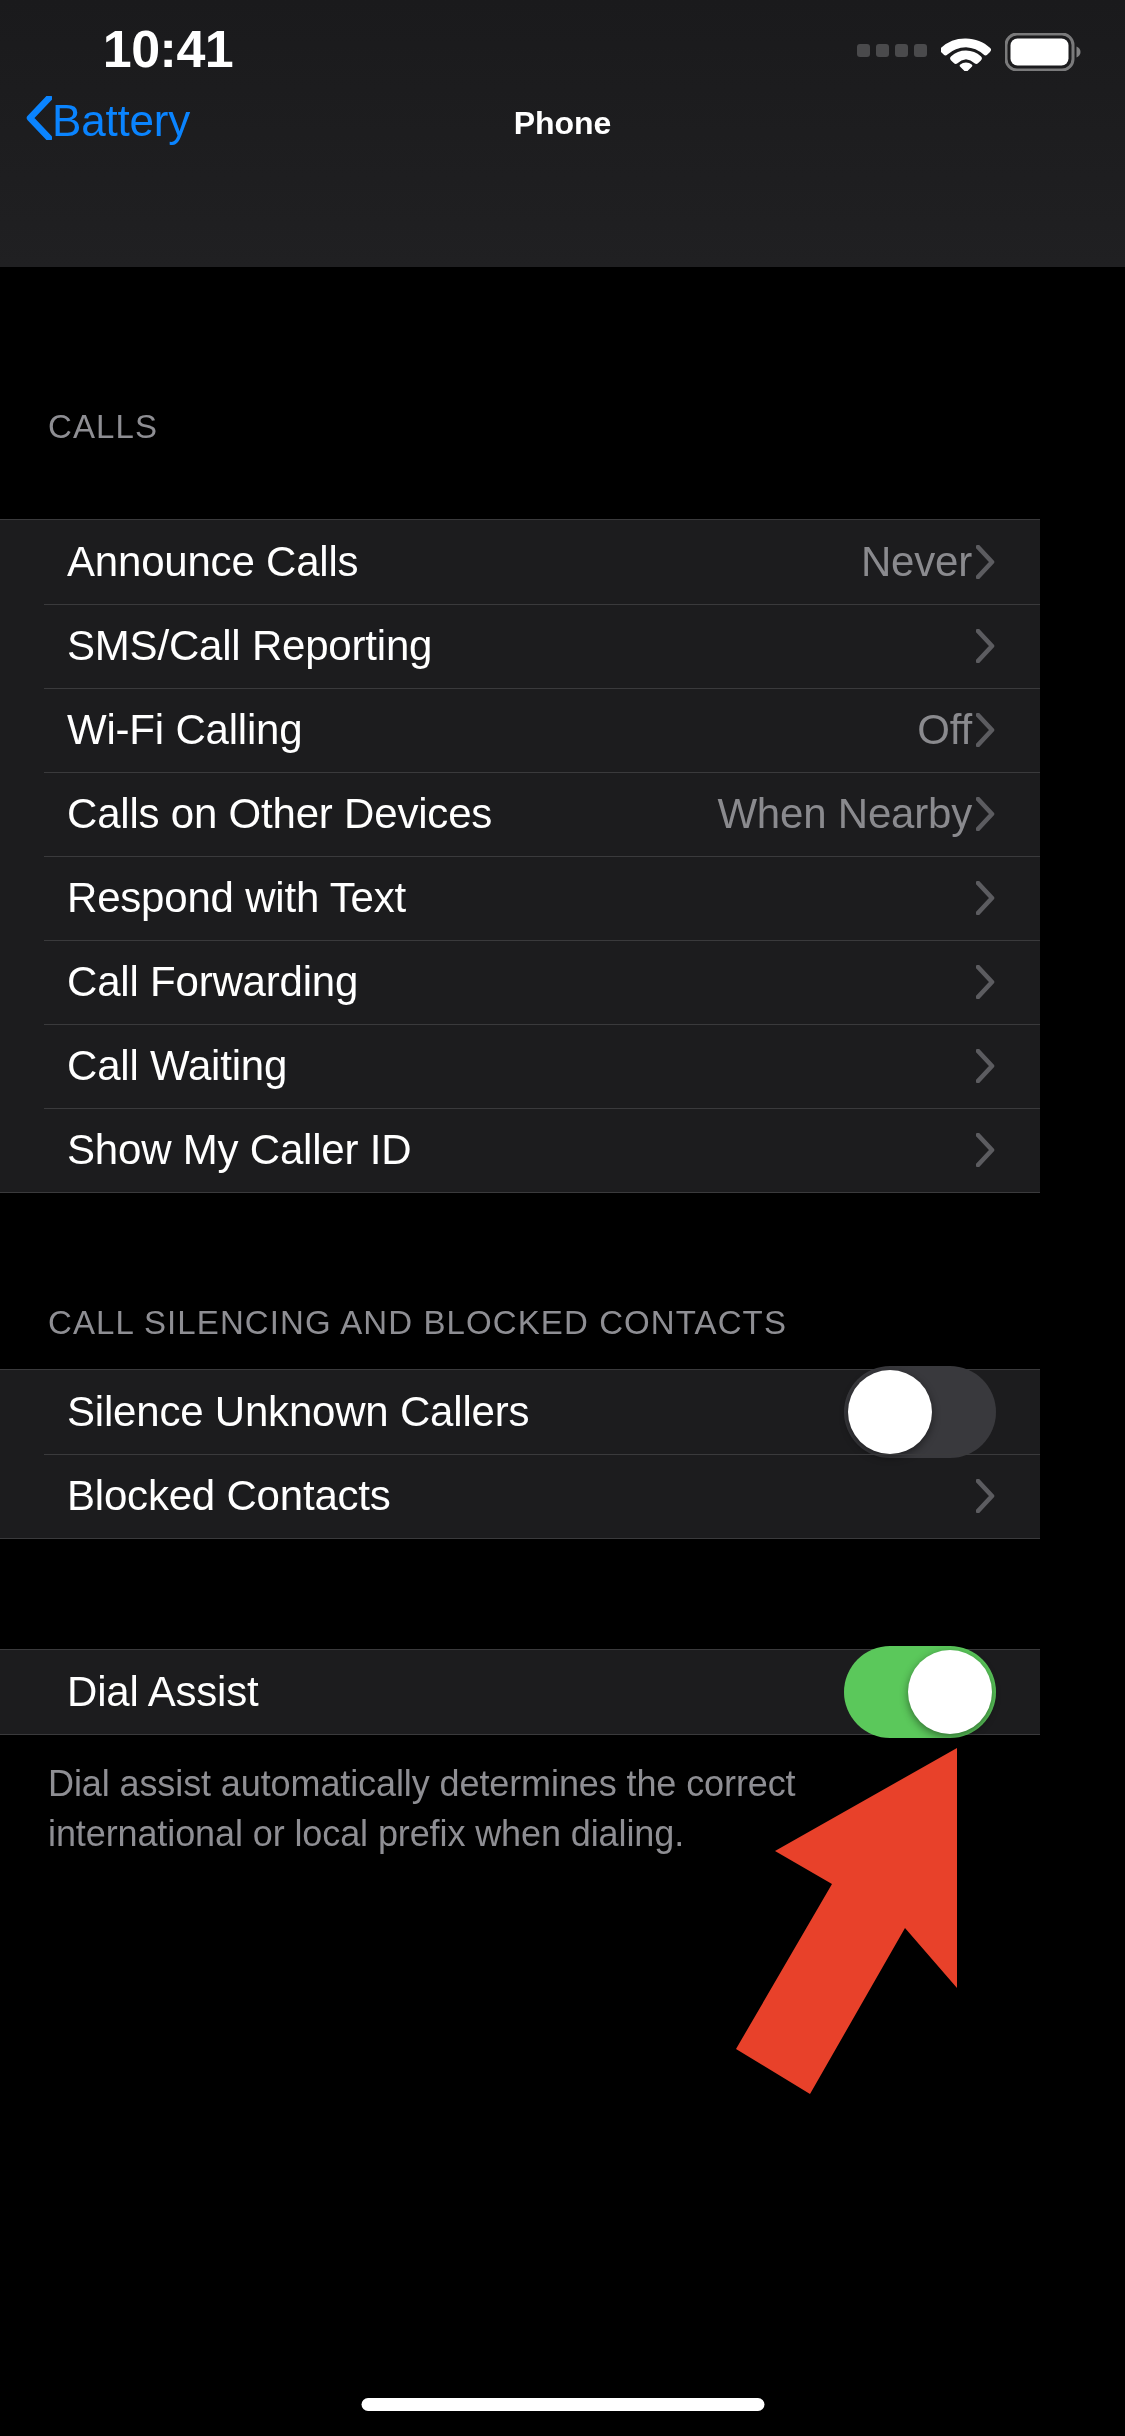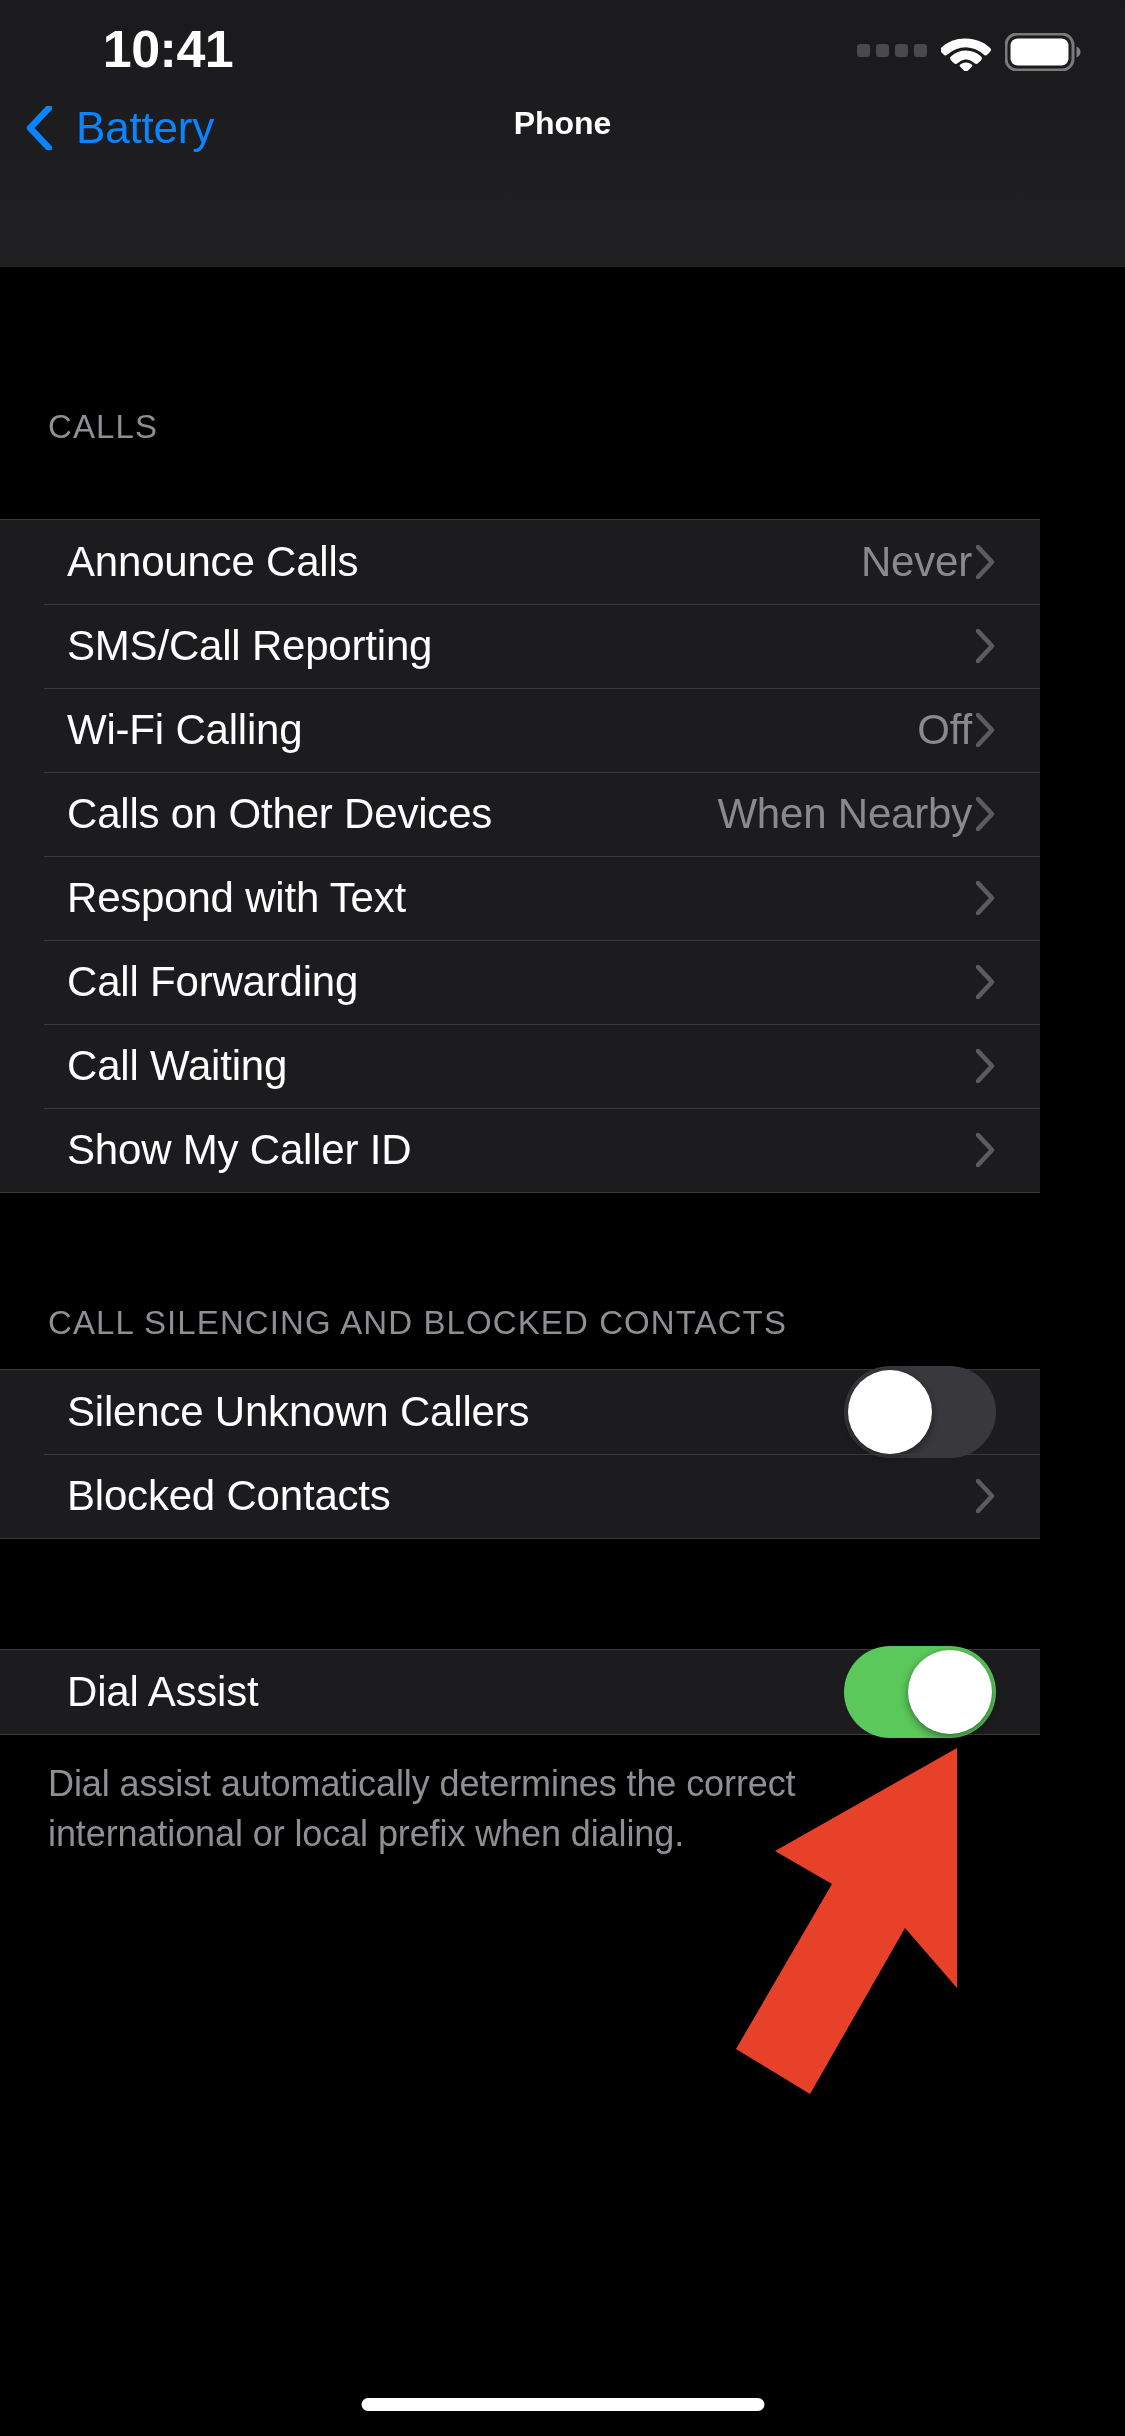--- a/index.html
+++ b/index.html
@@ -74,22 +74,21 @@
   .wifi-icon { display: block; }
   .batt-icon { display: block; }
 
   
   .nav-back {
     position: absolute;
     left: 26px;
     top: 96px;
     height: 64px;
     display: flex;
-    align-items: center;
-    gap: 24px;
+    gap: 0;
   }
   .nav-back .chev {
     display: block;
     width: 26px;
     height: 44px;
   }
   .nav-back-label {
     color: #0a84ff;
     font-size: 44px;
     font-weight: normal;

